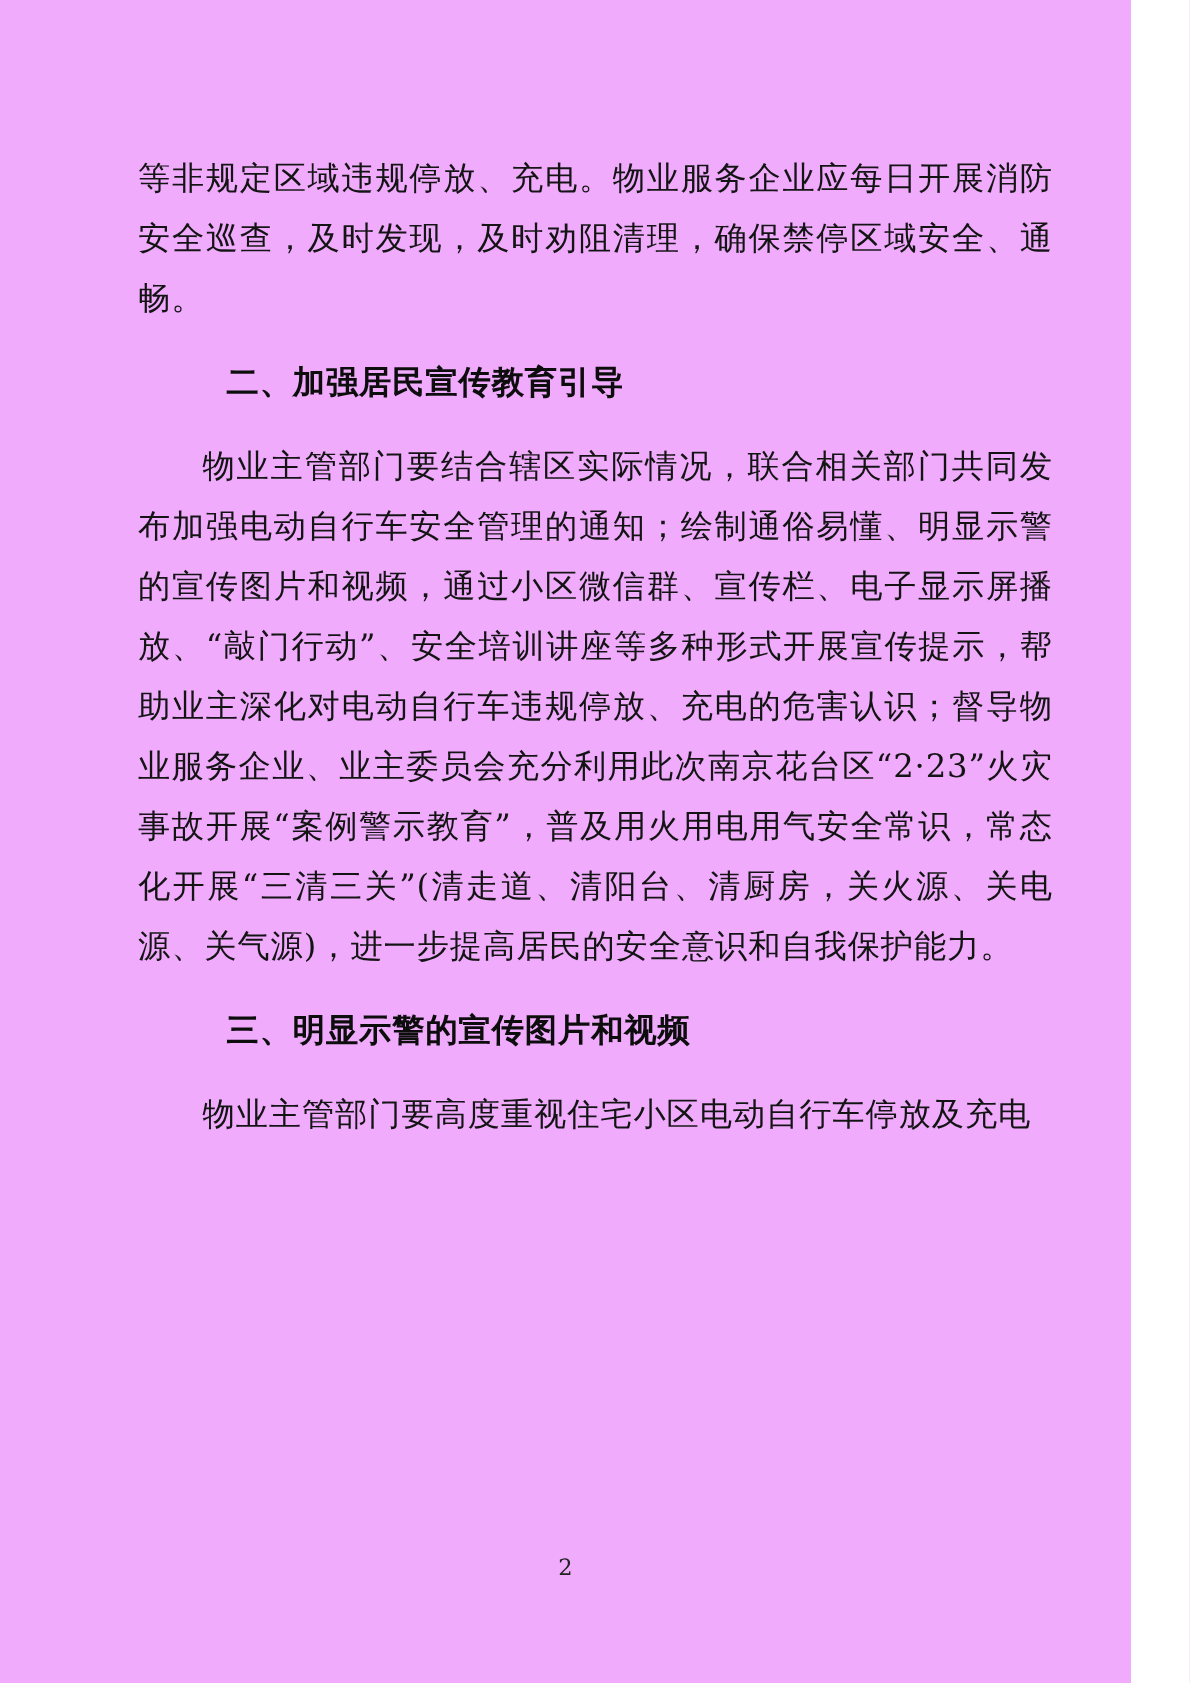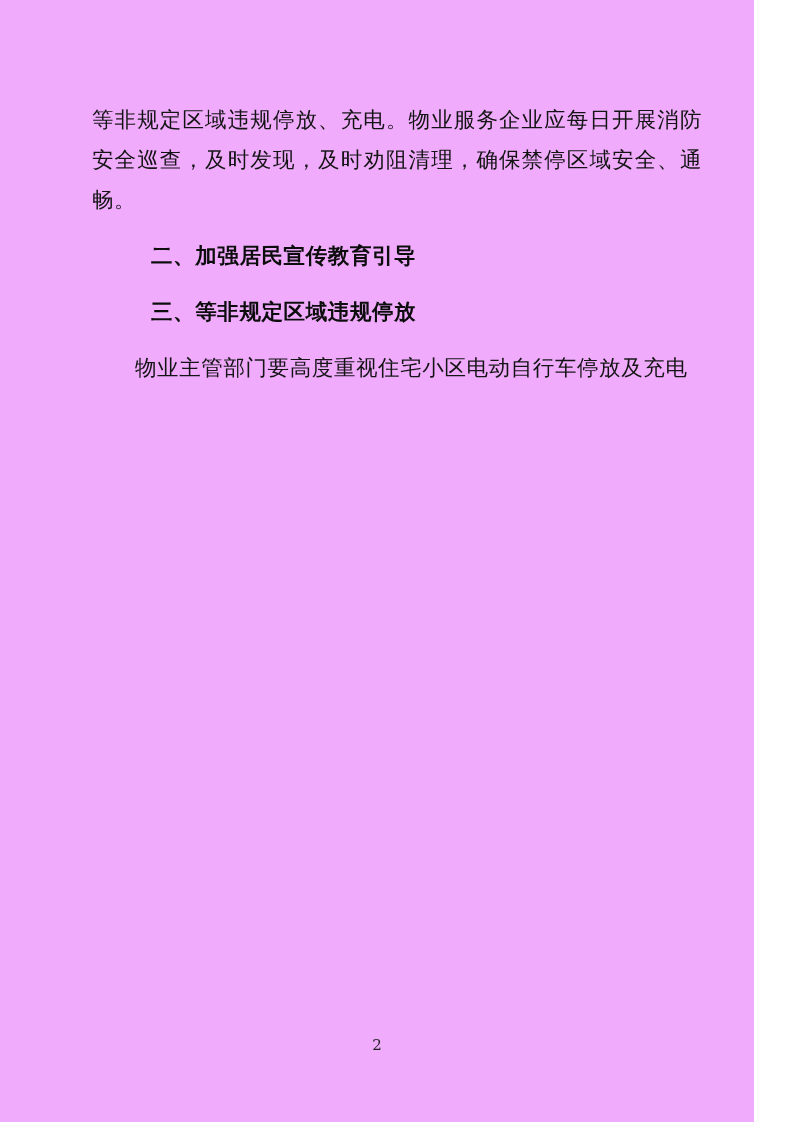--- a/index.html
+++ b/index.html
@@ -63,22 +63,23 @@
 </head>
 <body>
 
 <div class="page">
   <div class="doc-body">
 
     <p class="para noindent">等非规定区域违规停放、充电。物业服务企业应每日开展消防安全巡查，及时发现，及时劝阻清理，确保禁停区域安全、通畅。</p>
 
     <h2 class="heading">二、加强居民宣传教育引导</h2>
 
+    <p class="para">物业主管部门要结合辖区实际情况，联合相关部门共同发布加强电动自行车安全管理的通知；绘制通俗易懂、明显示警的宣传图片和视频，通过小区微信群、宣传栏、电子显示屏播放、“敲门行动”、安全培训讲座等多种形式开展宣传提示，帮助业主深化对电动自行车违规停放、充电的危害认识；督导物业服务企业、业主委员会充分利用此次南京花台区“2·23”火灾事故开展“案例警示教育”，普及用火用电用气安全常识，常态化开展“三清三关”(清走道、清阳台、清厨房，关火源、关电源、关气源)，进一步提高居民的安全意识和自我保护能力。</p>
 
-    <h2 class="heading">三、等非规定区域违规停放</h2>
+    <h2 class="heading">三、明显示警的宣传图片和视频</h2>
 
 
 
     <p class="para">物业主管部门要高度重视住宅小区电动自行车停放及充电</p>
 
   </div>
 
   <div class="page-number">2</div>
 </div>
 

